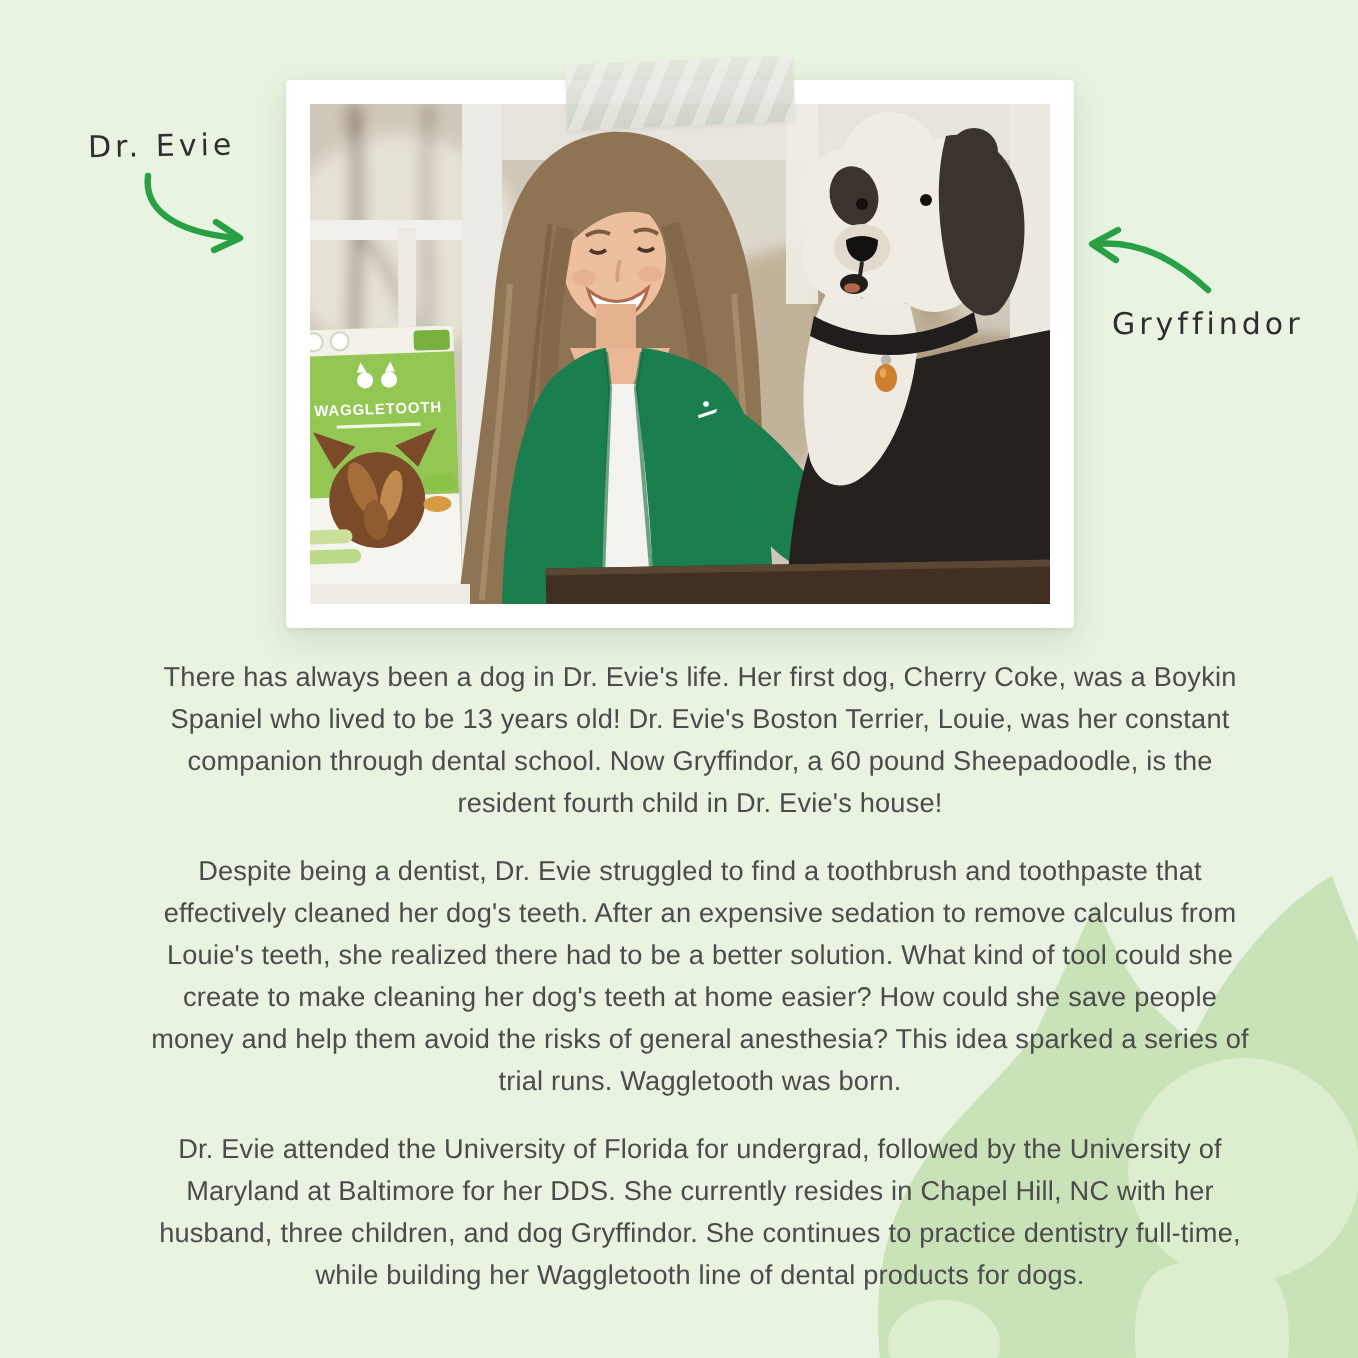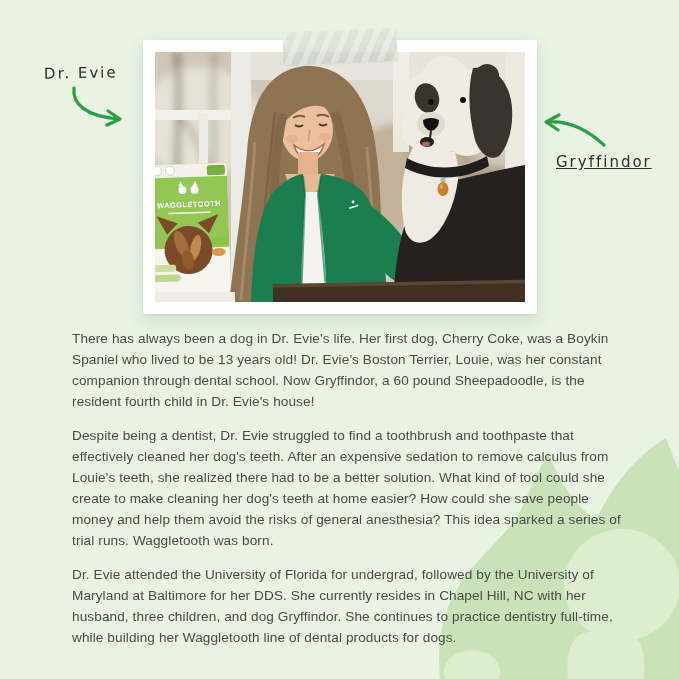--- a/index.html
+++ b/index.html
@@ -20,29 +20,29 @@
   .tape{position:absolute;left:283px;top:30px;width:114px;height:33px;z-index:3;
     background:linear-gradient(to bottom,rgba(224,228,218,.75),rgba(203,208,197,.85));
     transform:rotate(-2.5deg);box-shadow:0 1px 2px rgba(0,0,0,.05);}
   .tape:after{content:"";position:absolute;inset:0;
     background:repeating-linear-gradient(115deg,rgba(255,255,255,.35) 0 6px,rgba(255,255,255,0) 6px 14px);}
 
   
   .hand-label{position:absolute;z-index:4;color:#2e2e2e;font-size:15px;letter-spacing:2px;
     font-family:"DejaVu Sans",sans-serif;}
   .label-left{left:44px;top:64px;transform:rotate(-1deg);}
-  .label-right{left:556px;top:153px;text-decoration:underline;}
+  .label-right{left:556px;top:153px;}
   .arrow{position:absolute;z-index:4;}
   .arrow-left{left:60px;top:84px;}
   .arrow-right{left:538px;top:112px;}
 
   
   .story{position:absolute;left:72px;top:328px;width:556px;z-index:2;color:#4b4b4b;
     font-size:13.6px;line-height:21px;letter-spacing:.1px;}
-  .story p{margin:0 0 13px 0;}
+  .story p{margin:0 0 13px 0;text-align:center;}
 </style>
 </head>
 <body>
 
 <div class="page">
 
   <svg class="watermark" viewBox="0 0 259 249" width="259" height="249">
     <path fill="#c9e2b8" d="M128 22 C138 48 152 74 176 90 C192 56 218 24 246 8 C256 34 264 58 282 76 L282 249 L20 249 C16 208 24 176 44 148 C64 122 86 104 98 86 C108 64 118 42 128 22 Z"></path>
     <ellipse fill="#ddeecf" cx="202" cy="155" rx="58" ry="56"></ellipse>
     <path fill="#ddeecf" d="M148 249 C146 224 150 208 164 203 C174 199 180 205 186 205 C192 205 198 199 208 203 C222 208 226 224 224 249 Z"></path>

